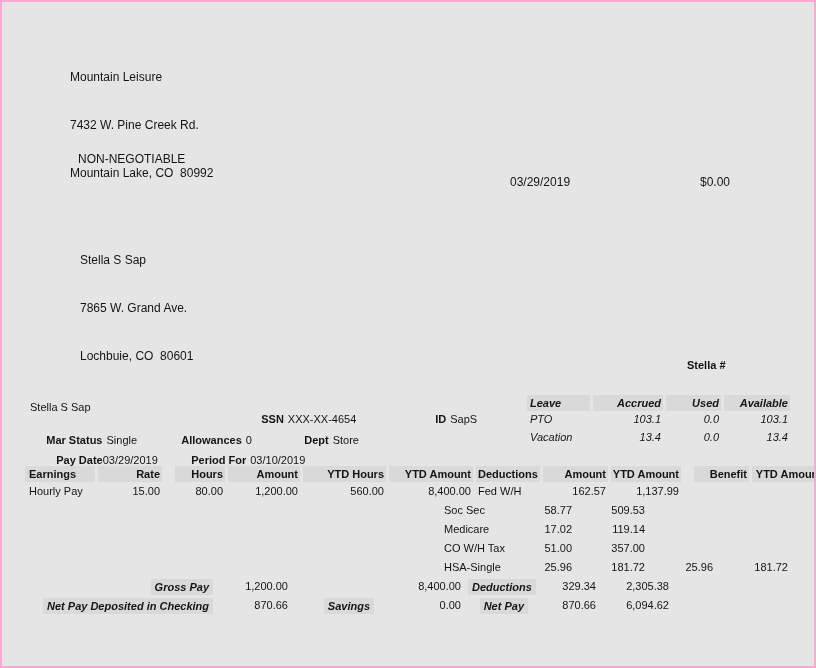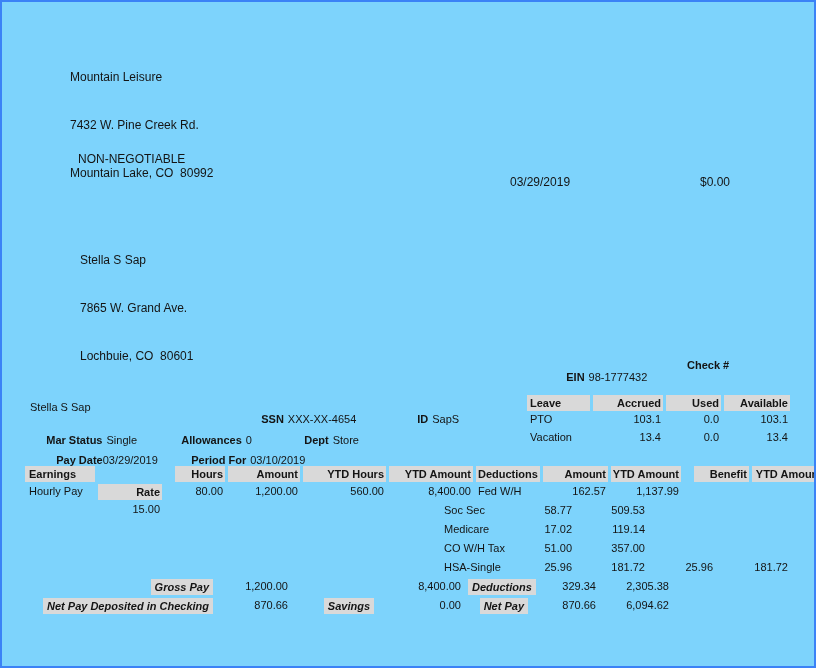--- a/index.html
+++ b/index.html
@@ -1,43 +1,43 @@
 <!DOCTYPE html>
 <html><head>
 <meta charset="utf-8">
 <style>
   html,body{margin:0;padding:0;background:#fff;}
   .page{
     position:relative;width:816px;height:668px;box-sizing:border-box;
-    background:#7dd3fc;border:2px solid #3b82f6;overflow:hidden;
+    background:#e5e5e5;border:2px solid #f9a8d4;overflow:hidden;
     font-family:"Liberation Sans","DejaVu Sans",sans-serif;
     font-size:11px;color:#141414;
   }
   .abs{position:absolute;white-space:pre;}
   .b{font-weight:bold;}
   .fs12{font-size:12px;line-height:16px;}
   .addr div{white-space:pre;}
   .val{margin-left:4px;}
   .hdr{background:#d9d9d9;font-weight:bold;height:16px;line-height:16px;}
   
   .ltable{position:absolute;left:525px;top:393px;}
   .lrow{display:flex;height:18px;align-items:flex-start;line-height:14px;}
   .lrow.lheadrow{height:17px;}
-  .lc{box-sizing:border-box;flex:none;}
+  .lc{box-sizing:border-box;flex:none;font-style:italic;}
   .lc0{width:63px;padding-left:3px;}
   .lc1{width:70px;margin-left:3px;text-align:right;padding-right:2px;}
   .lc2{width:55px;margin-left:3px;text-align:right;padding-right:2px;}
   .lc3{width:66px;margin-left:3px;text-align:right;padding-right:2px;}
   
   .ptable{position:absolute;left:23px;top:464px;width:765px;}
   .prow{display:flex;height:19px;align-items:flex-start;line-height:14px;}
   .prow.pheadrow{height:18px;}
   .pc{box-sizing:border-box;flex:none;}
   .c1{width:70px;padding-left:4px;}
-  .c2{width:64px;margin-left:3px;margin-top:18px;}
+  .c2{width:64px;margin-left:3px;}
   .c3{width:50px;margin-left:13px;}
   .c4{width:72px;margin-left:3px;}
   .c5{width:83px;margin-left:3px;}
   .c6{width:84px;margin-left:3px;}
   .c7{width:64px;margin-left:3px;padding-left:2px;}
   .c8{width:65px;margin-left:3px;}
   .c9{width:70px;margin-left:3px;}
   .c10{width:55px;margin-left:13px;}
   .c11{width:72px;margin-left:3px;}
   .ar{text-align:right;padding-right:2px;}
@@ -62,24 +62,21 @@
 
   <div class="abs fs12" style="left:508px;top:172px;">03/29/2019</div>
   <div class="abs fs12" style="left:698px;top:172px;">$0.00</div>
 
   <div class="abs addr fs12" style="left:78px;top:218px;">
     <div>Stella S Sap</div>
     <div>7865 W. Grand Ave.</div>
     <div>Lochbuie, CO  80601</div>
   </div>
 
-  <div class="abs" style="left:552px;top:357px;">
-    <span class="b">EIN</span><span class="val">98-1777432</span>
-  </div>
-  <div class="abs b" style="left:685px;top:357px;">Check #</div>
+  <div class="abs b" style="left:685px;top:357px;">Stella #</div>
 
   <div class="ltable">
     <div class="lrow lheadrow">
       <div class="lc lc0 hdr">Leave</div>
       <div class="lc lc1 hdr">Accrued</div>
       <div class="lc lc2 hdr">Used</div>
       <div class="lc lc3 hdr">Available</div>
     </div>
     <div class="lrow">
       <div class="lc lc0">PTO</div>
@@ -92,21 +89,21 @@
       <div class="lc lc1">13.4</div>
       <div class="lc lc2">0.0</div>
       <div class="lc lc3">13.4</div>
     </div>
   </div>
 
   <div class="abs" style="left:28px;top:399px;">Stella S Sap</div>
   <div class="abs" style="left:247px;top:399px;">
     <span class="b">SSN</span><span class="val">XXX-XX-4654</span>
   </div>
-  <div class="abs" style="left:403px;top:399px;">
+  <div class="abs" style="left:421px;top:399px;">
     <span class="b">ID</span><span class="val">SapS</span>
   </div>
 
   <div class="abs" style="left:32px;top:420px;text-align:center;">
     <span class="b">Mar Status</span><span class="val">Single</span>
   </div>
   <div class="abs" style="left:167px;top:420px;">
     <span class="b">Allowances</span><span class="val">0</span>
   </div>
   <div class="abs" style="left:290px;top:420px;">

